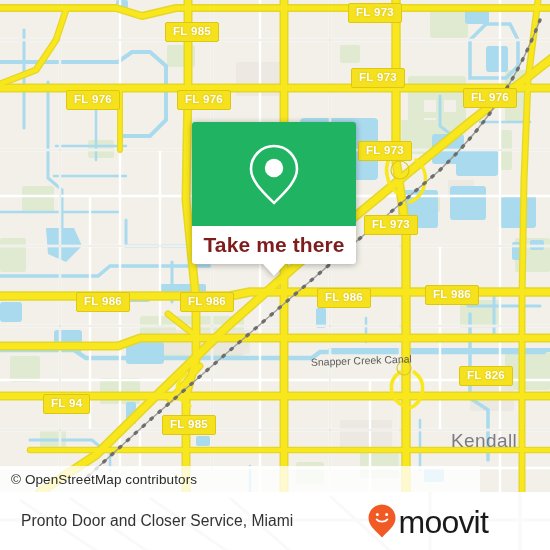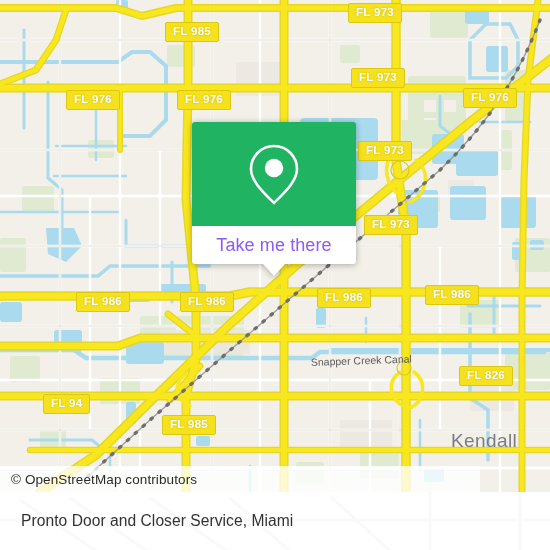--- a/index.html
+++ b/index.html
@@ -61,24 +61,25 @@
     display: flex; align-items: center; justify-content: center;
   }
   #popup-bottom {
     width: 164px; height: 38px;
     background: #ffffff;
     border-radius: 0 0 3px 3px;
     display: flex; align-items: center; justify-content: center;
     position: relative;
   }
   #popup-label {
-    font-size: 18px;
-    color: #8b5cf6;
+    font-size: 21px;
+    color: #7f1d1d;
     letter-spacing: 0.1px;
     white-space: nowrap;
+    font-weight: bold;
   }
   #popup-tail {
     position: absolute;
     left: 50%; top: 100%;
     transform: translateX(-50%);
     width: 0; height: 0;
     border-left: 11px solid transparent;
     border-right: 11px solid transparent;
     border-top: 12px solid #ffffff;
   }
@@ -371,16 +372,25 @@
         <path d="M150 498 L240 560"></path>
         <path d="M230 498 L300 560"></path>
         <path d="M330 496 L400 560"></path>
         <path d="M0 520 L550 520"></path>
         <path d="M430 492 L430 560"></path>
         <path d="M520 492 L520 560"></path>
       </g>
     </svg>
     <div id="footer-inner">
       <span id="footer-title">Pronto Door and Closer Service, Miami</span>
+      <div id="brand">
+        <svg width="30" height="36" viewBox="0 0 30 36">
+          <path d="M15 1.5 C 7.5 1.5, 1.5 7.5, 1.5 15 C 1.5 23, 9 28, 15 34.5 C 21 28, 28.5 23, 28.5 15 C 28.5 7.5, 22.5 1.5, 15 1.5 Z" fill="#f15a24"></path>
+          <circle cx="10.4" cy="11.6" r="1.5" fill="#ffffff"></circle>
+          <circle cx="19.6" cy="11.6" r="1.5" fill="#ffffff"></circle>
+          <path d="M9.6 16.4 C 12 19.4, 18 19.4, 20.4 16.4" stroke="#ffffff" stroke-width="1.7" fill="none" stroke-linecap="round"></path>
+        </svg>
+        <span id="brand-word">moovit</span>
+      </div>
     </div>
   </div>
 
 </div>
 
 </body></html>

